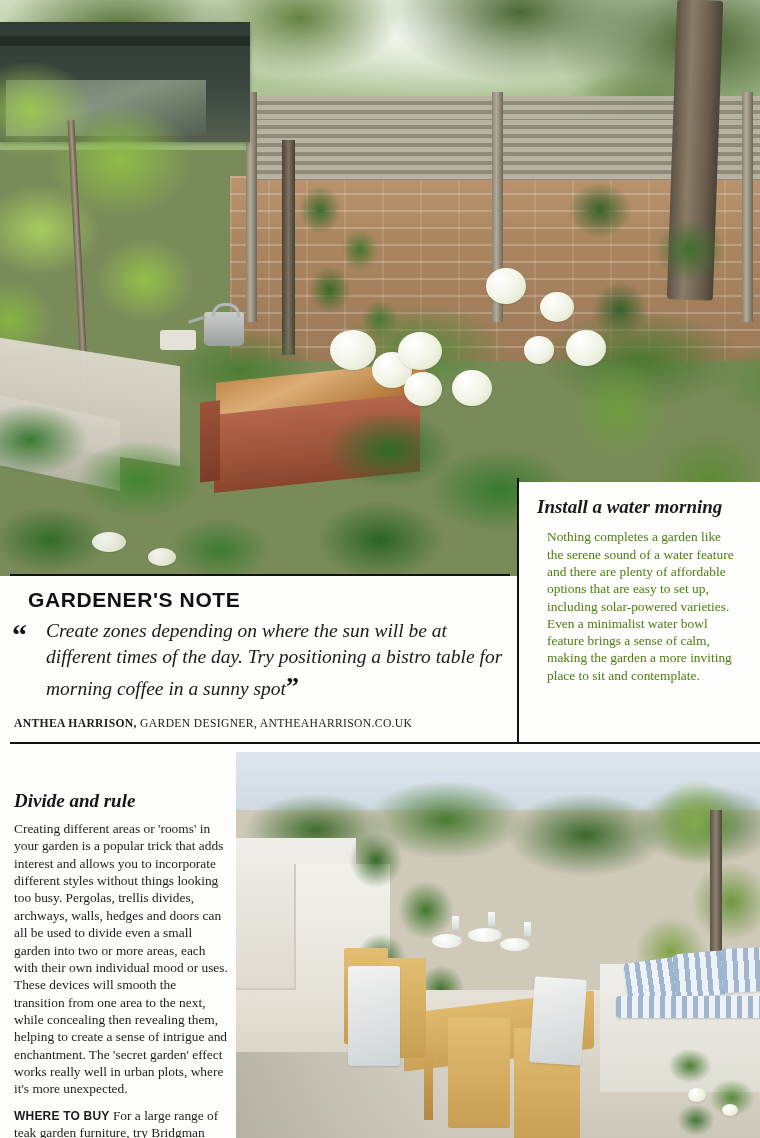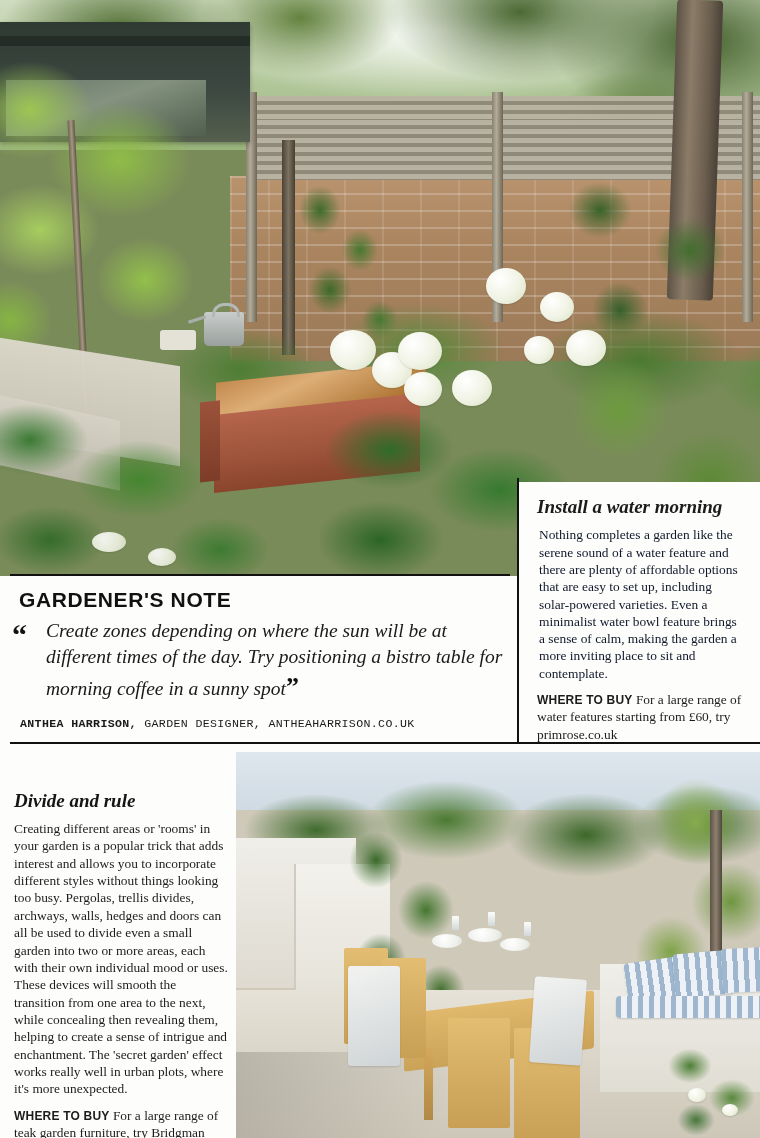--- a/index.html
+++ b/index.html
@@ -217,62 +217,62 @@
     padding: 14px 16px 0 18px;
   }
   .wb-title {
     font-family: "Liberation Serif", serif;
     font-style: italic; font-weight: bold;
     font-size: 19px; line-height: 1.18;
     color: #1b1b1b;
     margin: 0 0 8px 0;
   }
   .wb-body {
-    font-size: 13.4px; line-height: 1.29; color: #0f172a;
-    margin: 2px;
+    font-size: 13.4px; line-height: 1.29; color: #4d7c0f;
+    margin: 10px;
   }
   .wb-buy {
     font-size: 13.4px; line-height: 1.29; color: #1c1c1c;
     margin: 9px 0 0 0;
   }
   .wb-buy b { font-family: "Liberation Sans", sans-serif; font-size: 12px; letter-spacing: .2px; }
 
   
   .rule-top {
     position: absolute; left: 10px; top: 574px; width: 500px; height: 2px;
     background: #111;
   }
   .note {
     position: absolute; left: 12px; top: 588px; width: 500px; height: 150px;
   }
   .note-h {
     font-family: "Liberation Sans", sans-serif;
     font-weight: bold; font-size: 21px; letter-spacing: .6px;
-    color: #111; margin: 0 0 6px 7px;
+    color: #111; margin: 0 0 6px 16px;
   }
   .note-quote {
     position: relative;
     font-family: "Liberation Serif", serif;
     font-style: italic; font-size: 19.5px; line-height: 1.34;
     color: #1a1a1a; margin: 0; padding-left: 34px;
   }
   .qmark-open {
     position: absolute; left: 0; top: 2px;
     font-family: "Liberation Serif", serif;
     font-style: normal; font-weight: bold; font-size: 30px; color: #111;
     line-height: 1;
   }
   .qmark-close {
     font-family: "Liberation Serif", serif;
     font-style: normal; font-weight: bold; font-size: 26px; color: #111;
   }
   .note-cred {
-    font-family: Liberation Mono, monospace;
+    font-family: Liberation Serif, serif;
     font-size: 11.6px; letter-spacing: .35px; color: #1a1a1a;
-    margin: 12px 0 0 8px;
+    margin: 12px 0 0 2px;
   }
   .note-cred b { font-weight: bold; }
   .rule-bottom {
     position: absolute; left: 10px; top: 742px; width: 750px; height: 2px;
     background: #111;
   }
   .rule-vert {
     position: absolute; left: 517px; top: 478px; width: 2px; height: 266px;
     background: #111;
   }
@@ -451,21 +451,20 @@
     <div class="fg-right"></div>
 
     <div class="bloom" style="left:92px; top:532px; width:34px; height:20px; opacity:.9;"></div>
     <div class="bloom" style="left:148px; top:548px; width:28px; height:18px; opacity:.9;"></div>
   </div>
 
   <div class="rule-vert"></div>
   <div class="water-box">
     <h3 class="wb-title">Install a water morning</h3>
     <p class="wb-body">Nothing completes a garden like the serene sound of a water feature and there are plenty of affordable options that are easy to set up, including solar-powered varieties. Even a minimalist water bowl feature brings a sense of calm, making the garden a more inviting place to sit and contemplate.</p>
-    <p class="wb-buy"><b>WHERE TO BUY</b> <span>For a large range of water features starting from £60, try primrose.co.uk</span></p>
   </div>
 
   <div class="rule-top"></div>
   <div class="note">
     <h2 class="note-h">GARDENER'S NOTE</h2>
     <p class="note-quote"><span class="qmark-open">“</span><span>Create zones depending on where the sun will be at different times of the day. Try positioning a bistro table for morning coffee in a sunny spot</span><span class="qmark-close">”</span></p>
     <p class="note-cred"><b>ANTHEA HARRISON,</b> <span>GARDEN DESIGNER, ANTHEAHARRISON.CO.UK</span></p>
   </div>
   <div class="rule-bottom"></div>
 

